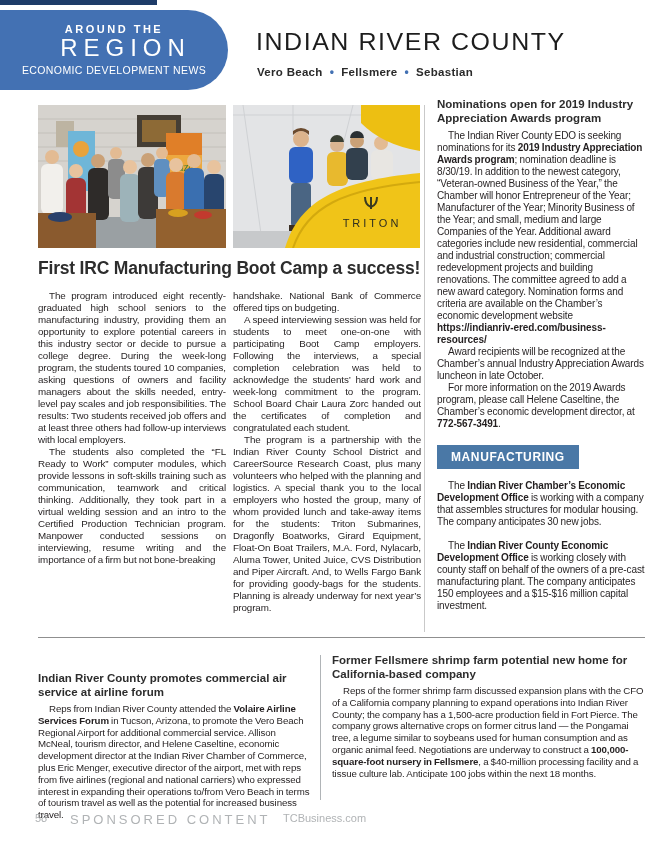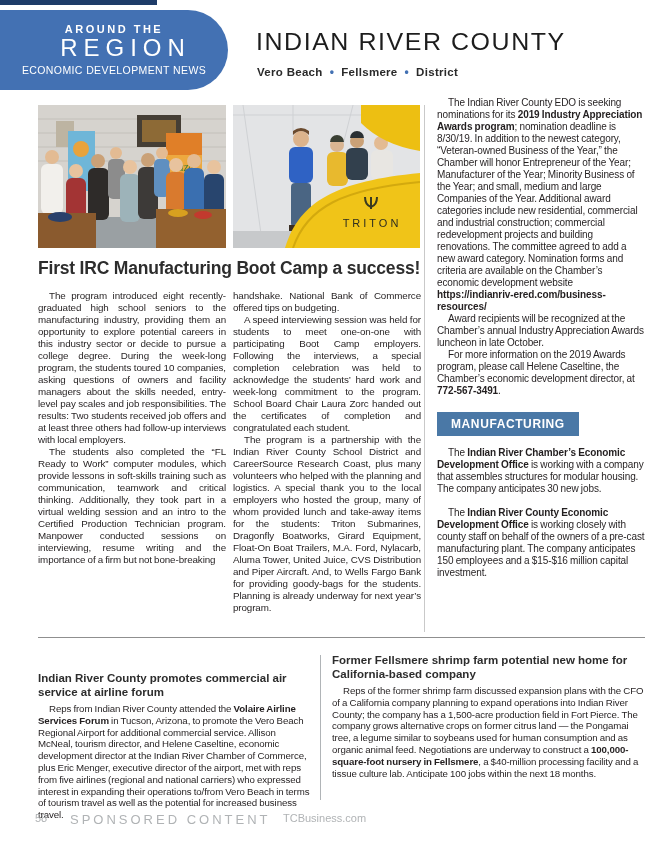--- a/index.html
+++ b/index.html
@@ -62,21 +62,21 @@
 <div class="page">
 
   <div class="topbar"></div>
   <div class="bluebox">
     <div class="kicker1">AROUND THE</div>
     <div class="kicker2">REGION</div>
     <div class="kicker3">ECONOMIC DEVELOPMENT NEWS</div>
   </div>
   <div class="title">INDIAN RIVER COUNTY</div>
   <div class="cities">
-    <span>Vero Beach</span><span class="dot">•</span><span>Fellsmere</span><span class="dot">•</span><span>District</span>
+    <span>Vero Beach</span><span class="dot">•</span><span>Fellsmere</span><span class="dot">•</span><span>Sebastian</span>
   </div>
 
   <div class="photo-left">
     <svg width="188" height="143" viewBox="0 0 188 143" xmlns="http://www.w3.org/2000/svg">
       <rect width="188" height="143" fill="#d6d3ce"></rect>
       <g stroke="#c3c0ba" stroke-width="1">
         <line x1="0" y1="14" x2="188" y2="14"></line>
           <line x1="0" y1="28" x2="188" y2="28"></line>
         <line x1="0" y1="42" x2="188" y2="42"></line>
           <line x1="0" y1="56" x2="188" y2="56"></line>
@@ -201,20 +201,21 @@
         <p><span>The students also completed the “FL Ready to Work” computer modules, which provide lessons in soft-skills training such as communication, teamwork and critical thinking. Additionally, they took part in a virtual welding session and an intro to the Certified Production Technician program. Manpower conducted sessions on interviewing, resume writing and the importance of a firm but not bone-breaking</span></p>
       </div>
     <div class="col">
         <p class="ni"><span>handshake. National Bank of Commerce offered tips on budgeting.</span></p>
         <p><span>A speed interviewing session was held for students to meet one-on-one with participating Boot Camp employers. Following the interviews, a special completion celebration was held to acknowledge the students’ hard work and week-long commitment to the program. School Board Chair Laura Zorc handed out the certificates of completion and congratulated each student.</span></p>
         <p><span>The program is a partnership with the Indian River County School District and CareerSource Research Coast, plus many volunteers who helped with the planning and logistics. A special thank you to the local employers who hosted the group, many of whom provided lunch and take-away items for the students: Triton Submarines, Dragonfly Boatworks, Girard Equipment, Float-On Boat Trailers, M.A. Ford, Nylacarb, Aluma Tower, United Juice, CVS Distribution and Piper Aircraft. And, to Wells Fargo Bank for providing goody-bags for the students. Planning is already underway for next year’s program.</span></p>
       </div>
   </div>
 
   <div class="sidebar">
+    <div class="sb-heading">Nominations open for 2019 Industry Appreciation Awards program</div>
     <div class="sb-body">
         <p><span>The Indian River County EDO is seeking nominations for its </span><span class="b">2019 Industry Appreciation Awards program</span><span>; nomination deadline is 8/30/19. In addition to the newest category, “Veteran-owned Business of the Year,” the Chamber will honor Entrepreneur of the Year; Manufacturer of the Year; Minority Business of the Year; and small, medium and large Companies of the Year. Additional award categories include new residential, commercial and industrial construction; commercial redevelopment projects and building renovations. The committee agreed to add a new award category. Nomination forms and criteria are available on the Chamber’s economic development website </span><span class="b">https://indianriv-ered.com/business-resources/</span></p>
         <p><span>Award recipients will be recognized at the Chamber’s annual Industry Appreciation Awards luncheon in late October.</span></p>
         <p><span>For more information on the 2019 Awards program, please call Helene Caseltine, the Chamber’s economic development director, at </span><span class="b">772-567-3491</span><span>.</span></p>
       </div>
     <div class="badge">MANUFACTURING</div>
     <div class="sb-body">
         <p><span>The </span><span class="b">Indian River Chamber’s Economic Development Office</span><span> is working with a company that assembles structures for modular housing. The company anticipates 30 new jobs.</span></p>
         <p class="mt"><span>The </span><span class="b">Indian River County Economic Development Office</span><span> is working closely with county staff on behalf of the owners of a pre-cast manufacturing plant. The company anticipates 150 employees and a $15-$16 million capital investment.</span></p>
       </div>

